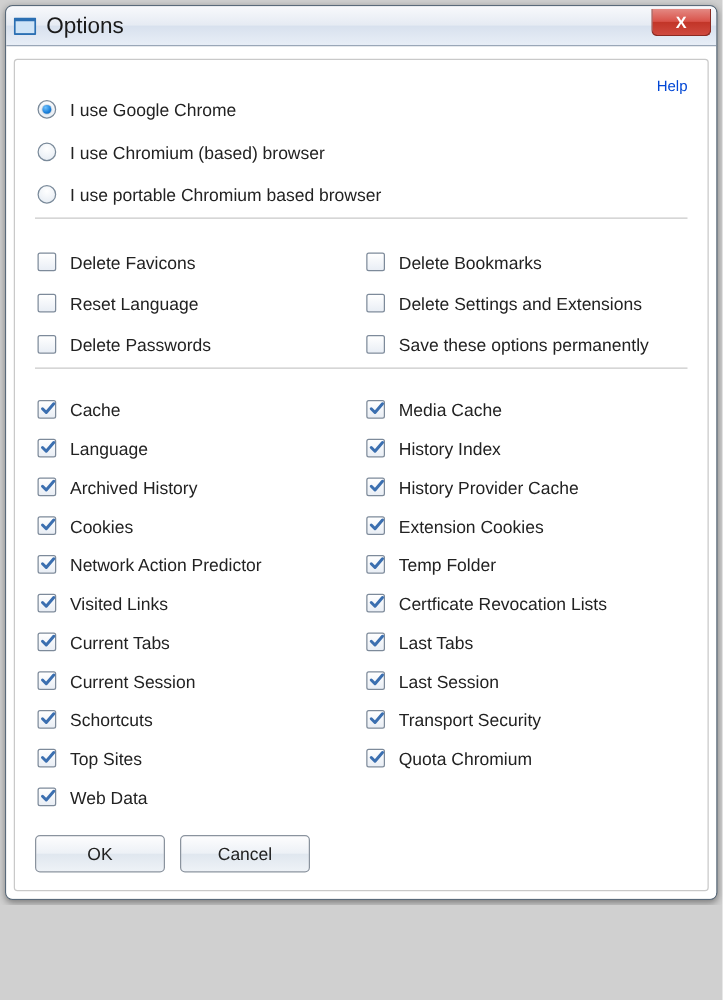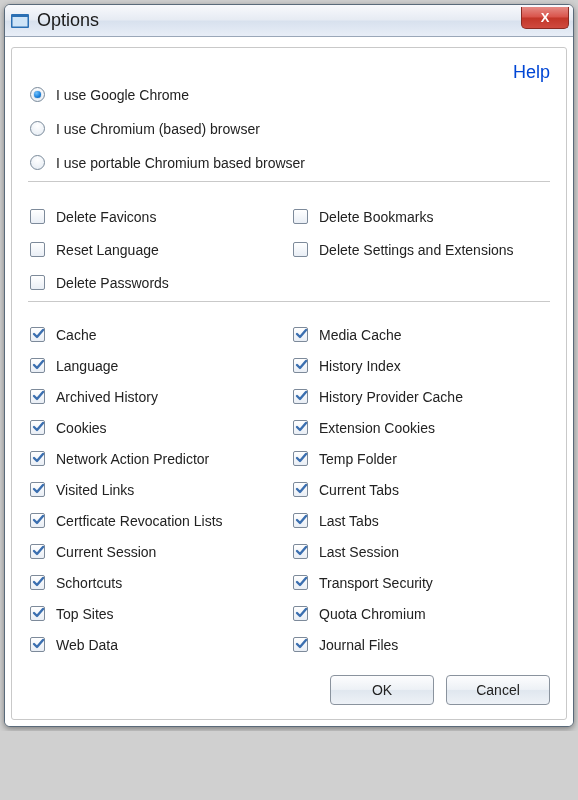--- a/index.html
+++ b/index.html
@@ -64,21 +64,21 @@
     background: #fff;
   }
   .help-row {
     display: flex;
     justify-content: flex-end;
     margin-bottom: 0px;
   }
   .help-link {
     color: #0046d5;
     cursor: pointer;
-    font-size: 18px;
+    font-size: 12px;
   }
   .radio-group {
     margin-top: -14px;
   }
   .radio-row, .check-row {
     display: flex;
     align-items: flex-end;
     height: 34px;
     color: #222;
   }
@@ -124,21 +124,20 @@
     position:absolute;
     left:2px; top:-1px;
     width:12px; height:12px;
     background: none;
   }
   .checkbox.checked svg{
     position:absolute; left:1px; top:0px;
   }
   .footer {
     display: flex;
-    justify-content: flex-end;
     gap: 12px;
     margin-top: 22px;
   }
   .btn {
     min-width: 104px;
     height: 30px;
     border: 1px solid #8a939e;
     border-radius: 4px;
     background: linear-gradient(to bottom, #fdfdfe 0%, #edf1f6 48%, #e0e7ef 52%, #eef2f7 100%);
     color: #222;
@@ -219,20 +218,26 @@
               <span class="checkbox"></span>
             </span>
             <span class="label">Delete Settings and Extensions</span>
           </div>
           <div class="check-row">
             <span class="ctrl">
               <span class="checkbox"></span>
             </span>
             <span class="label">Delete Passwords</span>
           </div>
+          <div class="check-row">
+            <span class="ctrl">
+              <span class="checkbox"></span>
+            </span>
+            <span class="label">Save these options permanently</span>
+          </div>
         </div>
 
       <div class="hr"></div>
 
       <div class="check-grid data-grid" id="data-grid">
           <div class="check-row">
             <span class="ctrl">
               <span class="checkbox checked">
                 <svg width="13" height="13" viewBox="0 0 13 13">
                   <path d="M2 6 L5 9 L11 2" stroke="#3b6fb0" stroke-width="2.4" fill="none" stroke-linecap="round" stroke-linejoin="round"></path>
@@ -342,40 +347,40 @@
             <span class="label">Visited Links</span>
           </div>
           <div class="check-row">
             <span class="ctrl">
               <span class="checkbox checked">
                 <svg width="13" height="13" viewBox="0 0 13 13">
                   <path d="M2 6 L5 9 L11 2" stroke="#3b6fb0" stroke-width="2.4" fill="none" stroke-linecap="round" stroke-linejoin="round"></path>
                 </svg>
               </span>
             </span>
+            <span class="label">Certficate Revocation Lists</span>
+          </div>
+          <div class="check-row">
+            <span class="ctrl">
+              <span class="checkbox checked">
+                <svg width="13" height="13" viewBox="0 0 13 13">
+                  <path d="M2 6 L5 9 L11 2" stroke="#3b6fb0" stroke-width="2.4" fill="none" stroke-linecap="round" stroke-linejoin="round"></path>
+                </svg>
+              </span>
+            </span>
             <span class="label">Current Tabs</span>
           </div>
           <div class="check-row">
             <span class="ctrl">
               <span class="checkbox checked">
                 <svg width="13" height="13" viewBox="0 0 13 13">
                   <path d="M2 6 L5 9 L11 2" stroke="#3b6fb0" stroke-width="2.4" fill="none" stroke-linecap="round" stroke-linejoin="round"></path>
                 </svg>
               </span>
             </span>
-            <span class="label">Certficate Revocation Lists</span>
-          </div>
-          <div class="check-row">
-            <span class="ctrl">
-              <span class="checkbox checked">
-                <svg width="13" height="13" viewBox="0 0 13 13">
-                  <path d="M2 6 L5 9 L11 2" stroke="#3b6fb0" stroke-width="2.4" fill="none" stroke-linecap="round" stroke-linejoin="round"></path>
-                </svg>
-              </span>
-            </span>
             <span class="label">Last Tabs</span>
           </div>
           <div class="check-row">
             <span class="ctrl">
               <span class="checkbox checked">
                 <svg width="13" height="13" viewBox="0 0 13 13">
                   <path d="M2 6 L5 9 L11 2" stroke="#3b6fb0" stroke-width="2.4" fill="none" stroke-linecap="round" stroke-linejoin="round"></path>
                 </svg>
               </span>
             </span>
@@ -433,30 +438,20 @@
           </div>
           <div class="check-row">
             <span class="ctrl">
               <span class="checkbox checked">
                 <svg width="13" height="13" viewBox="0 0 13 13">
                   <path d="M2 6 L5 9 L11 2" stroke="#3b6fb0" stroke-width="2.4" fill="none" stroke-linecap="round" stroke-linejoin="round"></path>
                 </svg>
               </span>
             </span>
             <span class="label">Web Data</span>
-          </div>
-          <div class="check-row">
-            <span class="ctrl">
-              <span class="checkbox checked">
-                <svg width="13" height="13" viewBox="0 0 13 13">
-                  <path d="M2 6 L5 9 L11 2" stroke="#3b6fb0" stroke-width="2.4" fill="none" stroke-linecap="round" stroke-linejoin="round"></path>
-                </svg>
-              </span>
-            </span>
-            <span class="label">Journal Files</span>
           </div>
         </div>
 
       <div class="footer">
         <div class="btn">
             <span>OK</span>
           </div>
         <div class="btn">
             <span>Cancel</span>
           </div>

